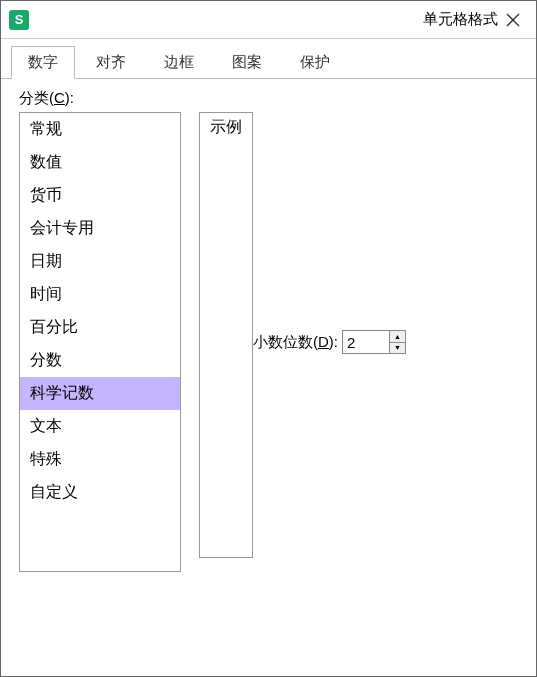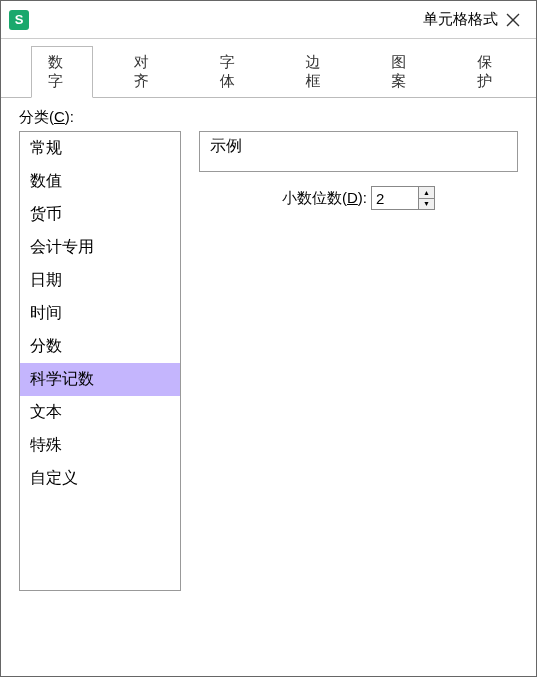--- a/index.html
+++ b/index.html
@@ -64,21 +64,20 @@
   .tab {
     padding: 6px 16px;
     font-size: 15px;
     cursor: pointer;
     border: 1px solid transparent;
     border-bottom: none;
     color: #333;
     margin-right: 4px;
     position: relative;
     top: 1px;
-    margin-left: 20px;
   }
   .tab.active {
     border: 1px solid #bbb;
     border-bottom: 1px solid #fff;
     background: #fff;
   }
   .content {
     flex: 1;
     padding: 10px 18px;
     display: flex;
@@ -104,21 +103,21 @@
     font-size: 16px;
     cursor: pointer;
     white-space: nowrap;
   }
   .list-item.selected {
     background: #c4b5fd;
   }
   .right-pane {
     flex: 1;
     display: flex;
-    flex-direction: column;
+    flex-direction: row;
   }
   .example-box {
     border: 1px solid #999;
     padding: 4px 10px 10px 10px;
     margin-bottom: 14px;
   }
   .example-title {
     font-size: 16px;
     margin-bottom: 4px;
   }
@@ -179,38 +178,38 @@
       <svg viewBox="0 0 14 14">
         <line x1="1" y1="1" x2="13" y2="13" stroke="#333" stroke-width="1.3"></line>
         <line x1="13" y1="1" x2="1" y2="13" stroke="#333" stroke-width="1.3"></line>
       </svg>
     </div>
   </div>
 
   <div class="tabs" id="tabs">
       <div class="tab active">数字</div>
       <div class="tab">对齐</div>
-      <div class="tab">字体</div>
       <div class="tab">边框</div>
       <div class="tab">图案</div>
       <div class="tab">保护</div>
     </div>
 
   <div class="content">
     <div class="category-label">
       <span>分类(</span><u>C</u><span>):</span>
     </div>
     <div class="main-row">
       <div class="listbox" id="listbox">
           <div class="list-item">常规</div>
           <div class="list-item">数值</div>
           <div class="list-item">货币</div>
           <div class="list-item">会计专用</div>
           <div class="list-item">日期</div>
           <div class="list-item">时间</div>
+          <div class="list-item">百分比</div>
           <div class="list-item">分数</div>
           <div class="list-item selected">科学记数</div>
           <div class="list-item">文本</div>
           <div class="list-item">特殊</div>
           <div class="list-item">自定义</div>
         </div>
       <div class="right-pane">
         <div class="example-box">
           <div class="example-title">示例</div>
         </div>

